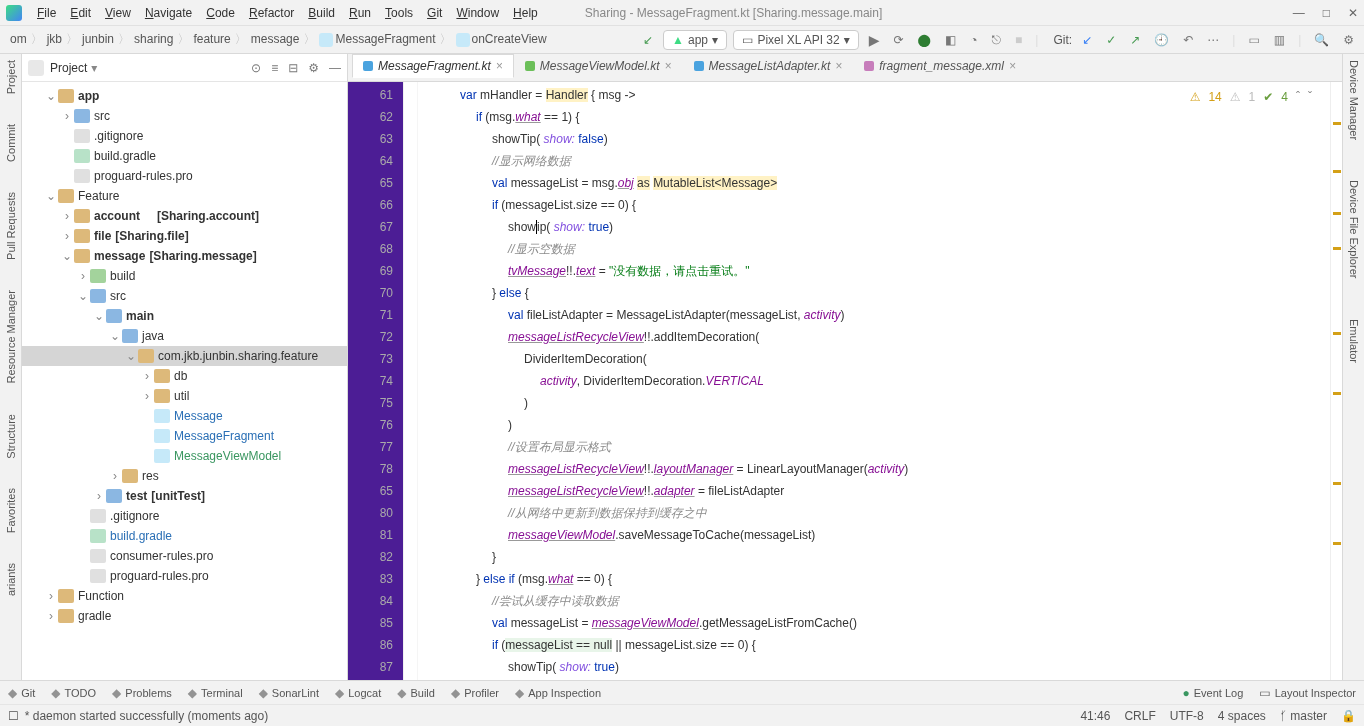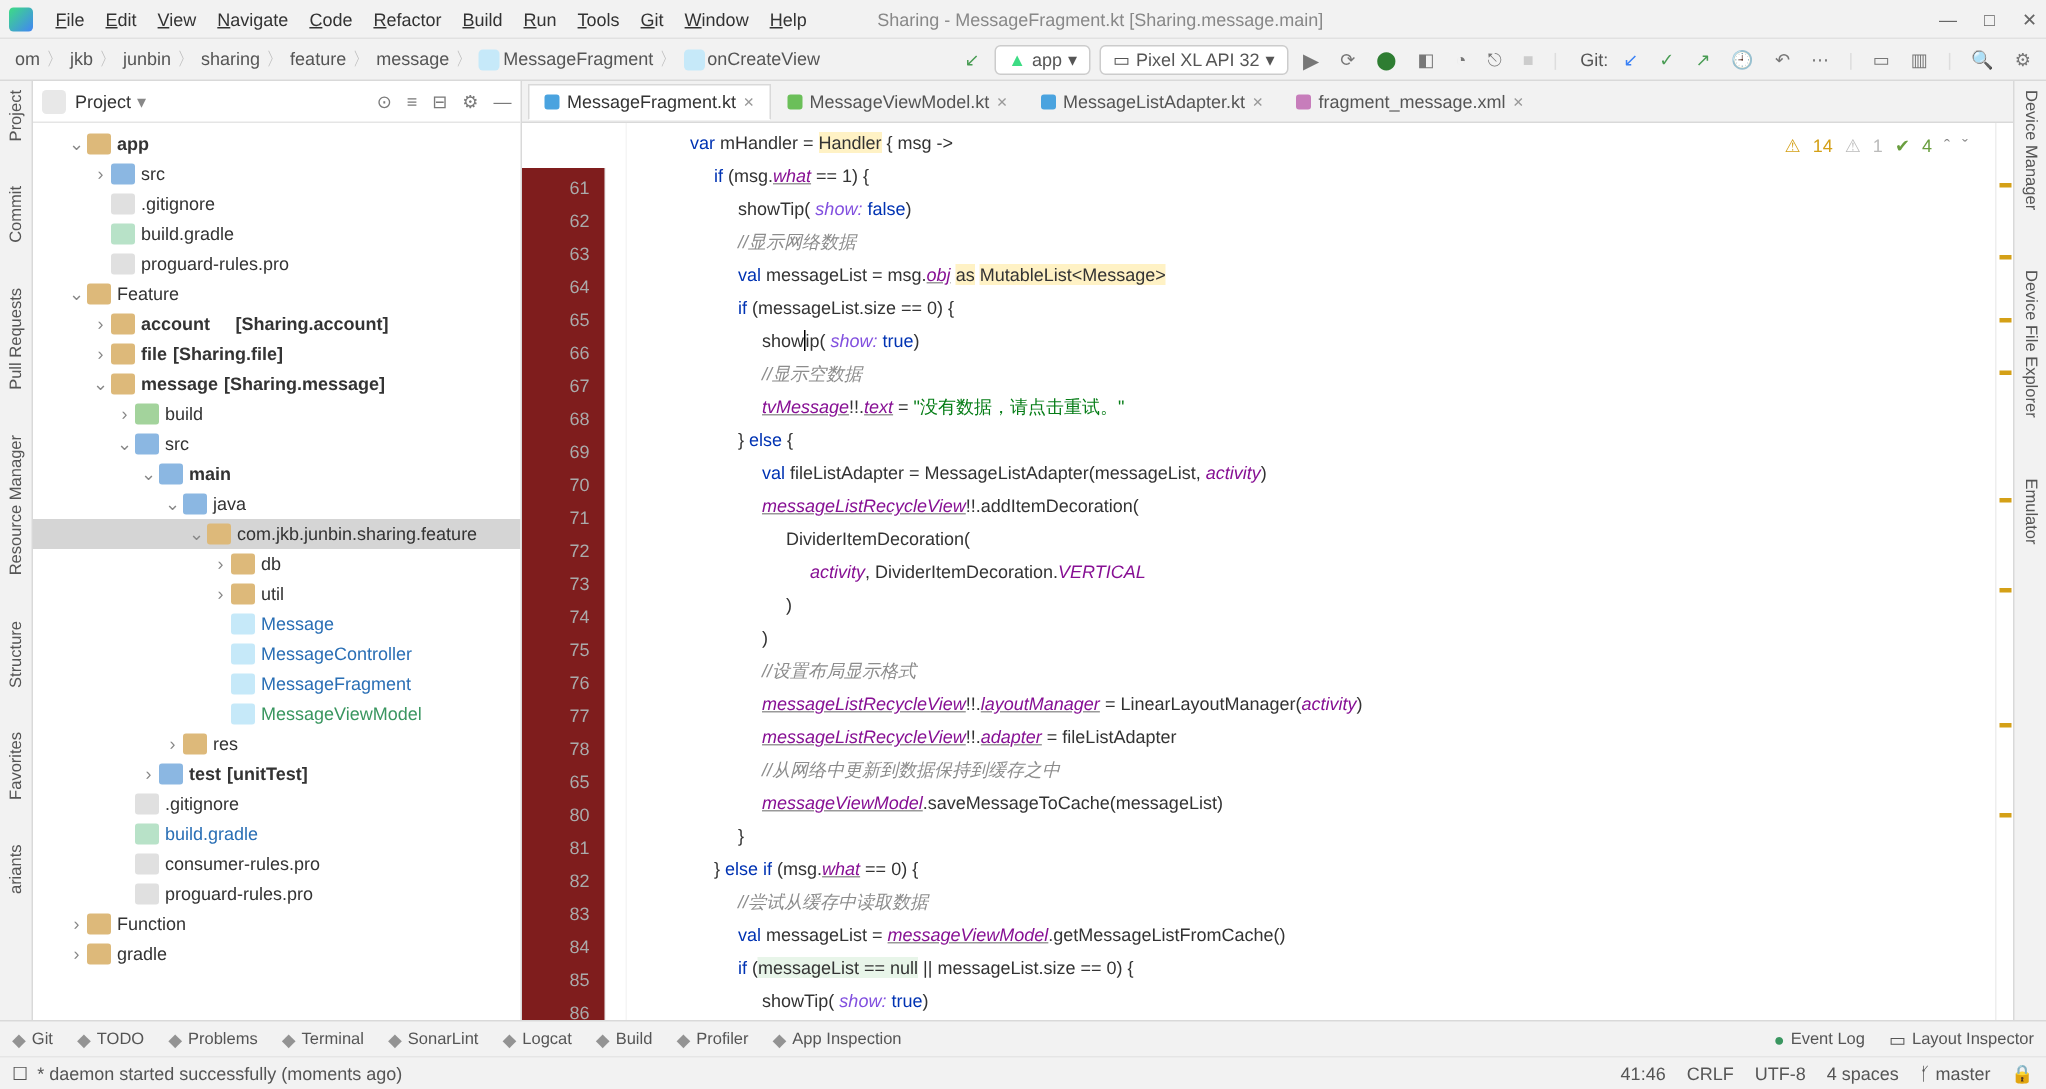--- a/index.html
+++ b/index.html
@@ -37,27 +37,27 @@
 .tree .row .blue { color: #2a6fb5; }
 .tree .row .green { color: #3a9660; }
 .ic.folder{background:#ddb97a;border-radius:2px;}
 .ic.folder-blue{background:#8bb7e2;border-radius:2px;}
 .ic.folder-green{background:#a3d39c;border-radius:2px;}
 .ic.file-kt{background:#c6e9f9;border-radius:2px;}
 .ic.file-xml{background:#d4c5e2;border-radius:2px;}
 .ic.file-txt{background:#e0e0e0;border-radius:2px;}
 .ic.file-gradle{background:#b8e2c8;border-radius:2px;}
 .editor { flex: 1; display: flex; flex-direction: column; background: #fff; }
-.tabs { height: 28px; display: flex; align-items: center; border-bottom: 1px solid #d9d9d9; background: #f2f2f2; padding-left: 4px; }
+.tabs { height: 28px; display: flex; align-items: flex-start; border-bottom: 1px solid #d9d9d9; background: #f2f2f2; padding-left: 4px; font-style: italic; }
 .tabs .tab { height: 24px; padding: 0 10px; display: flex; align-items: center; gap: 5px; border: 1px solid transparent; color: #555; cursor:pointer; font-size:12px;}
 .tabs .tab.active { background: #fff; border: 1px solid #d9d9d9; border-bottom: 1px solid #fff; color: #333; }
 .tabs .tab .close { color: #999; font-size: 12px; }
 .tabs .tab .dot { width:10px;height:10px;border-radius:2px;display:inline-block;}
 .codearea { flex: 1; display: flex; overflow: hidden; font-family: "JetBrains Mono","Consolas",monospace; font-size: 13px; line-height: 22px; position:relative;}
-.gutter { width: 56px; text-align: right; padding: 2px 10px 0 0; color: #aaa; background: #7f1d1d; border-right: 1px solid #f0f0f0; user-select:none;margin-top:30px;}
+.gutter { width: 56px; text-align: right; padding: 2px 10px 0 0; color: #aaa; background: #4c1d95; border-right: 1px solid #f0f0f0; user-select:none;}
 .foldgutter{width:14px;background:#fff;border-right:1px solid #f5f5f5;}
 .code { flex: 1; padding: 2px 0 0 10px; color: #333; white-space: pre; overflow:auto;}
 .code .kw { color: #0033b3; font-weight: 500; }
 .code .str { color: #067d17; }
 .code .cmt { color: #8c8c8c; font-style: italic; }
 .code .param { color: #8250df; font-style: italic;}
 .code .prop { color: #871094; font-style: italic;}
 .code .hl-y { background: #fff2c5; }
 .code .hl-g { background: #e8f5e9; }
 .code .underline{text-decoration:underline;text-decoration-color:#999;}
@@ -233,25 +233,20 @@
         </div>
         <div class="row" style="padding-left: 118px;">
           <span class="arrow">›</span>
           <span class="ic folder"></span>
           <span class="">util</span>
         </div>
         <div class="row" style="padding-left: 118px;">
           <span class="arrow"></span>
           <span class="ic file-kt"></span>
           <span class=" blue">Message</span>
-        </div>
-        <div class="row" style="padding-left: 118px;">
-          <span class="arrow"></span>
-          <span class="ic file-kt"></span>
-          <span class=" blue">MessageController</span>
         </div>
         <div class="row" style="padding-left: 118px;">
           <span class="arrow"></span>
           <span class="ic file-kt"></span>
           <span class=" blue">MessageFragment</span>
         </div>
         <div class="row" style="padding-left: 118px;">
           <span class="arrow"></span>
           <span class="ic file-kt"></span>
           <span class=" green">MessageViewModel</span>

